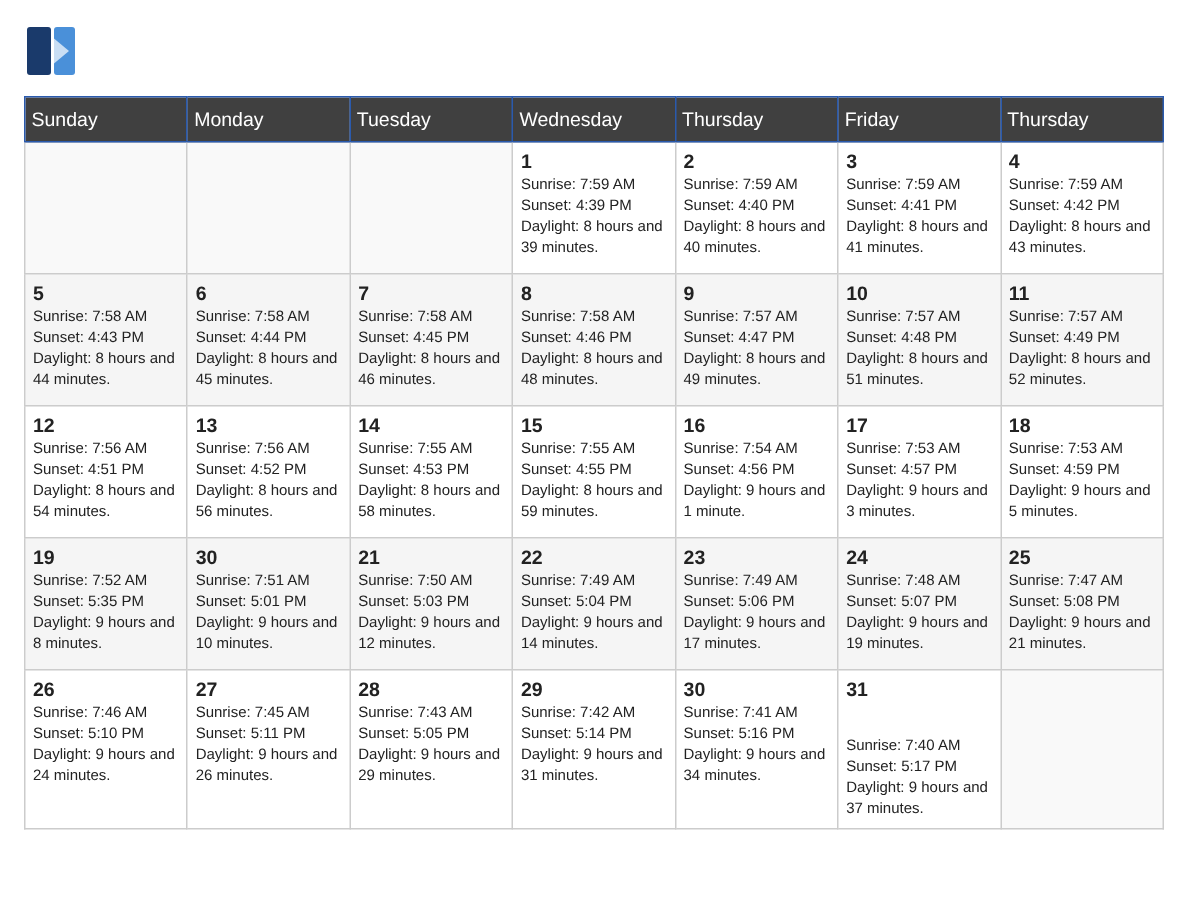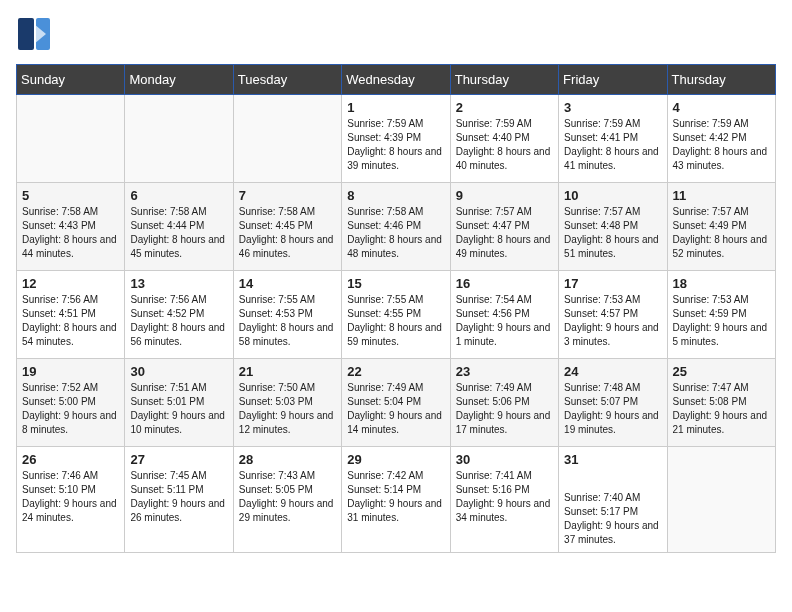--- a/index.html
+++ b/index.html
@@ -229,21 +229,21 @@
           <span class="day-num">18</span>
           <div class="day-info" style="white-space: pre-line;">Sunrise: 7:53 AM
 Sunset: 4:59 PM
 Daylight: 9 hours and 5 minutes.</div>
         </td>
       </tr>
       <tr>
         <td>
           <span class="day-num">19</span>
           <div class="day-info" style="white-space: pre-line;">Sunrise: 7:52 AM
-Sunset: 5:00 PM
+Sunset: 5:35 PM
 Daylight: 9 hours and 8 minutes.</div>
         </td>
         <td>
           <span class="day-num">30</span>
           <div class="day-info" style="white-space: pre-line;">Sunrise: 7:51 AM
 Sunset: 5:01 PM
 Daylight: 9 hours and 10 minutes.</div>
         </td>
         <td>
           <span class="day-num">21</span>

